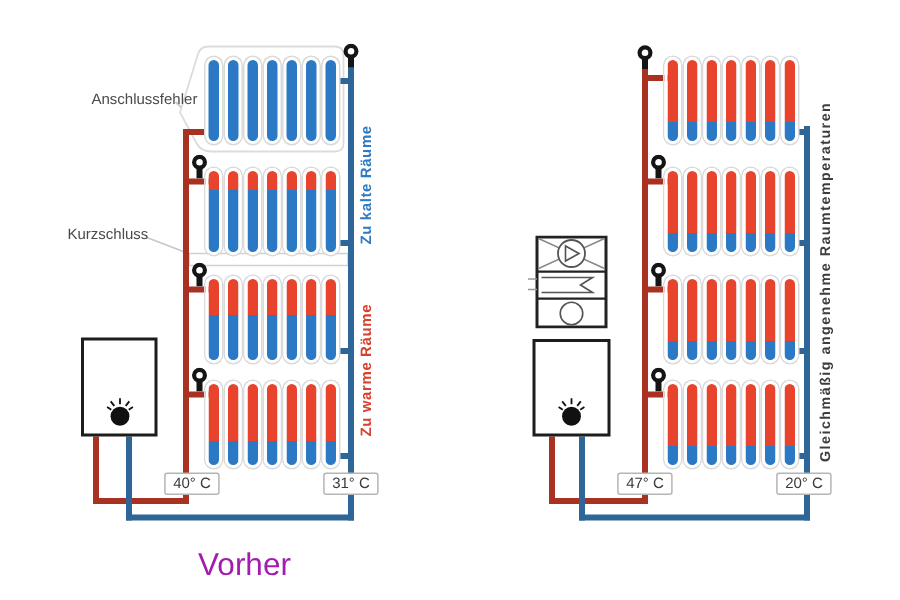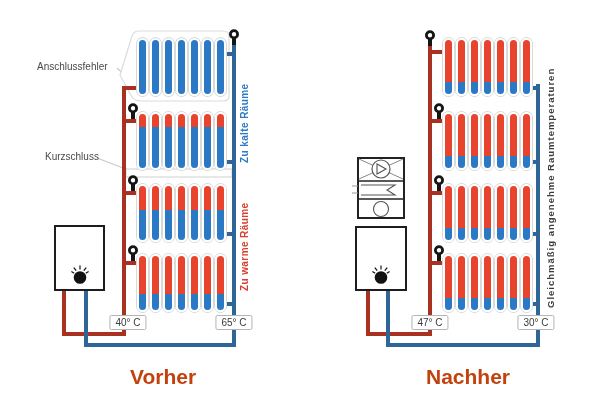--- a/index.html
+++ b/index.html
@@ -21,21 +21,21 @@
   .temp{position:absolute;top:315px;transform:translateX(-50%);font-size:10px;color:#3a3a3a;
         background:#fff;border:1px solid #b5b5b5;border-radius:2px;padding:1px 5px;
         white-space:nowrap;z-index:8;}
   .vtext{position:absolute;writing-mode:vertical-rl;transform:rotate(180deg);
          font-size:10px;font-weight:bold;text-align:center;letter-spacing:.4px;
          white-space:nowrap;z-index:7;}
   .vtext.cold{left:239px;top:70px;height:106px;color:var(--cold-label);}
   .vtext.warm{left:239px;top:192px;height:110px;color:var(--warm-label);}
   .vtext.even{left:545px;top:52px;height:272px;color:var(--after-label);font-size:9.5px;letter-spacing:1px;}
   .title{position:absolute;top:365px;transform:translateX(-50%);font-size:21px;
-         font-weight:bold;color:#c2410c;white-space:nowrap;z-index:7;}
+         font-weight:normal;color:#a21caf;white-space:nowrap;z-index:7;}
 </style>
 </head>
 <body>
 
 <div class="canvas">
 
   <svg class="underlay" width="600" height="400" viewBox="0 0 600 400">
     <line x1="117" y1="68" x2="128" y2="78" stroke="#c9c9c9" stroke-width="1.2"></line>
     <line x1="97" y1="158" x2="131" y2="171" stroke="#c9c9c9" stroke-width="1.2"></line>
     <path d="M120,75 L132,36 Q133.5,31 139,31 L223,31 Q229,31 229,36.5 L229,96 Q229,101 223,101 L141,101 Q134,101 131,95.5 Z" fill="#ffffff" stroke="#dcdcdc" stroke-width="1.2"></path>
@@ -214,27 +214,26 @@
         <line x1="11" y1="5.5" x2="11" y2="1.5"></line>
         <line x1="7.2" y1="6.6" x2="4.8" y2="3.6"></line>
         <line x1="14.8" y1="6.6" x2="17.2" y2="3.6"></line>
         <line x1="5.2" y1="9.2" x2="2.4" y2="7.4"></line>
         <line x1="16.8" y1="9.2" x2="19.6" y2="7.4"></line>
       </g>
       <circle cx="11" cy="13.5" r="6.3" fill="#111"></circle>
     </svg>
   </div>
 
-  <div class="ann" style="left:37px;top:61px">Anschlussfehler</div>
+  <div class="ann" style="left:61px;top:61px">Anschlussfehler</div>
   <div class="ann" style="left:45px;top:151px">Kurzschluss</div>
 
   <div class="vtext cold">Zu kalte Räume</div>
   <div class="vtext warm">Zu warme Räume</div>
   <div class="vtext even">Gleichmäßig angenehme Raumtemperaturen</div>
 
   <div class="temp" style="left:128px">40° C</div>
-  <div class="temp" style="left:234px">65° C</div>
+  <div class="temp" style="left:234px">31° C</div>
   <div class="temp" style="left:430px">47° C</div>
-  <div class="temp" style="left:536px">30° C</div>
+  <div class="temp" style="left:536px">20° C</div>
 
   <div class="title" style="left:163px">Vorher</div>
-  <div class="title" style="left:468px">Nachher</div>
 </div>
 
 </body></html>

